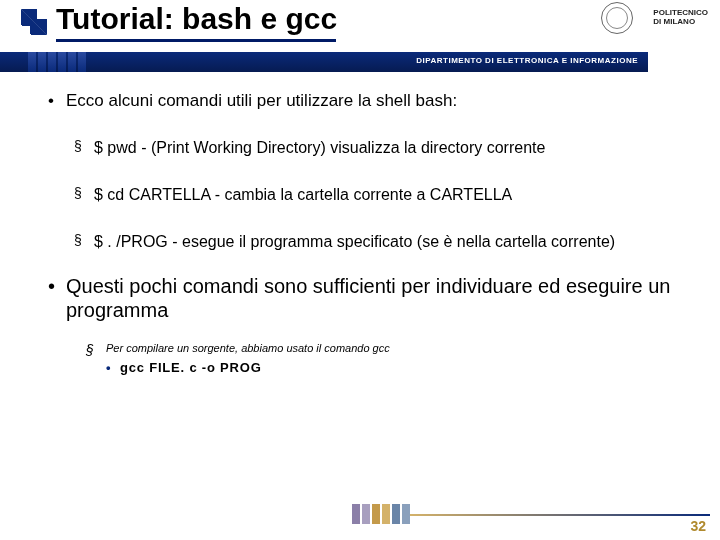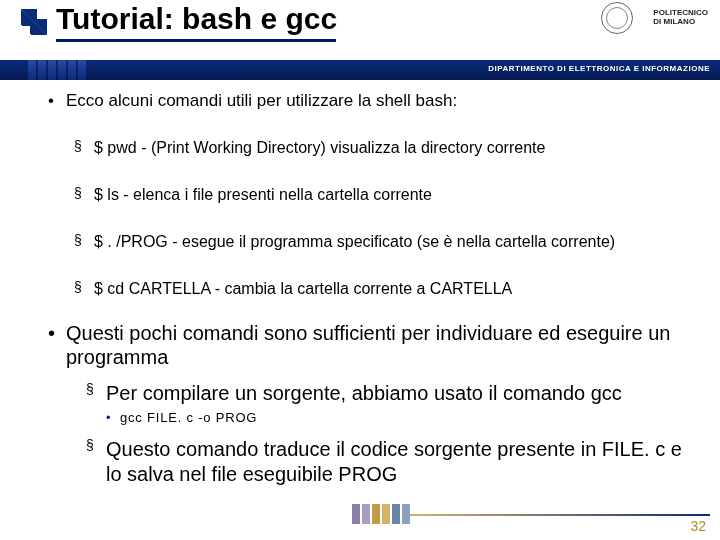--- a/index.html
+++ b/index.html
@@ -6,41 +6,41 @@
   html,body { width:720px; height:540px; font-family:Arial,Helvetica,sans-serif; background:#fff; overflow:hidden; }
   .slide { width:720px; height:540px; position:relative; }
   .header { position:relative; height:56px; }
   .arrow-icon { position:absolute; left:18px; top:6px; }
   .title { position:absolute; left:56px; top:2px; font-size:30px; font-weight:bold; color:#000; }
   .uline { position:absolute; left:56px; top:39px; width:280px; height:3px; background:#001a66; }
   .logo { position:absolute; right:12px; top:2px; display:flex; align-items:center; gap:20px; }
   .logo-seal { width:32px; height:32px; border:1px solid #666; border-radius:50%; display:flex; align-items:center; justify-content:center; }
   .logo-seal-inner { width:22px; height:22px; border:1px solid #888; border-radius:50%; }
   .logo-text { font-size:8px; font-weight:bold; color:#222; line-height:1.1; white-space:pre; }
-  .bluebar { position:absolute; left:0; top:60px; width:720px; height:20px; background:linear-gradient(180deg,#0a2a7a 0%,#061b52 100%); }
+  .bluebar { position:absolute; left:0; top:52px; width:648px; height:20px; background:linear-gradient(180deg,#0a2a7a 0%,#061b52 100%); }
   .bluebar-stripes { position:absolute; left:28px; top:0; height:20px; display:flex; }
   .bluebar-stripes span { width:8px; height:20px; margin-right:2px; background:linear-gradient(180deg,#2a4aa0,#0a2a7a); }
   .dept { position:absolute; right:10px; top:4px; font-size:8px; letter-spacing:0.5px; color:#fff; font-weight:bold; }
   .content { position:absolute; left:48px; top:90px; width:640px; color:#000; }
   .b1 { font-size:17px; margin-bottom:0; position:relative; padding-left:18px; line-height:1.25; }
   .b1::before { content:"•"; position:absolute; left:0; top:0; }
   .b2 { font-size:16px; margin-bottom:2px; position:relative; padding-left:20px; margin-left:26px; line-height:1.25;margin-top:27px; }
   .b2::before { content:"§"; position:absolute; left:0; top:0; font-size:14px; }
-  .b2b { font-size:20px; margin:12px 0 4px 38px; position:relative; padding-left:20px; line-height:1.25; }
+  .b2b { font-size:11px; margin:20px 0 4px 38px; position:relative; padding-left:20px; line-height:1.25;font-style:italic; }
   .b2b::before { content:"§"; position:absolute; left:0; top:0; font-size:14px; }
-  .b3 { font-size:13px; margin:4px 0 4px 58px; position:relative; padding-left:14px; color:#000; letter-spacing:0.8px; }
+  .b3 { font-size:13px; margin:4px 0 4px 58px; position:relative; padding-left:14px; color:#000; letter-spacing:0.8px;font-weight:bold; }
   .b3::before { content:"•"; position:absolute; left:0; top:0; color:#0a2a7a; }
   .gap { height:20px; }
   .b1-big { font-size:20px; margin-bottom:1px; position:relative; padding-left:18px; line-height:1.2; }
   .b1-big::before { content:"•"; position:absolute; left:0; top:0; }
   .footer-stripes { position:absolute; left:352px; bottom:16px; height:20px; display:flex; }
   .footer-stripes span { width:8px; height:20px; margin-right:2px; }
   .fs1{background:#8b7fa8}.fs2{background:#a89fbf}.fs3{background:#c49a4a}.fs4{background:#d4b26a}.fs5{background:#6a85a8}.fs6{background:#8aa0bc}
   .footer-line { position:absolute; left:410px; bottom:24px; width:300px; height:2px; background:linear-gradient(90deg,#d4b26a,#0a2a7a); }
-  .page-num { position:absolute; right:14px; bottom:6px; font-size:14px; font-weight:normal; color:#b08a2e; }
+  .page-num { position:absolute; right:14px; bottom:6px; font-size:14px; font-weight:bold; color:#b08a2e; }
 </style>
 </head>
 <body>
 
 <div class="slide">
   <div class="header">
     <span class="arrow-icon">
       <svg width="32" height="32" viewBox="0 0 32 32">
           <rect x="0" y="0" width="32" height="32" fill="#fff"></rect>
           <path d="M4 4 L28 28 L12 28 L12 20 L4 20 Z" fill="#0a2a7a"></path>
@@ -71,28 +71,26 @@
         <span></span>
         <span></span>
         <span></span>
     </div>
     <div class="dept">DIPARTIMENTO DI ELETTRONICA E INFORMAZIONE</div>
   </div>
 
   <div class="content">
     <div class="b1">Ecco alcuni comandi utili per utilizzare la shell bash:</div>
     <div class="b2">$ pwd - (Print Working Directory) visualizza la directory corrente</div>
-    <div class="b2">$ ls - elenca i file presenti nella cartella corrente</div>
+    <div class="b2">$ cd CARTELLA - cambia la cartella corrente a CARTELLA</div>
     <div class="b2">$ . /PROG - esegue il programma specificato (se è nella cartella corrente)</div>
-    <div class="b2">$ cd CARTELLA - cambia la cartella corrente a CARTELLA</div>
     <div class="gap"></div>
     <div class="b1-big">Questi pochi comandi sono sufficienti per individuare ed eseguire un programma</div>
     <div class="b2b">Per compilare un sorgente, abbiamo usato il comando gcc</div>
     <div class="b3">gcc FILE. c -o PROG</div>
-    <div class="b2b">Questo comando traduce il codice sorgente presente in FILE. c e lo salva nel file eseguibile PROG</div>
   </div>
 
   <div class="footer-stripes">
     <span class="fs1"></span>
       <span class="fs2"></span>
       <span class="fs3"></span>
       <span class="fs4"></span>
       <span class="fs5"></span>
       <span class="fs6"></span>
   </div>

